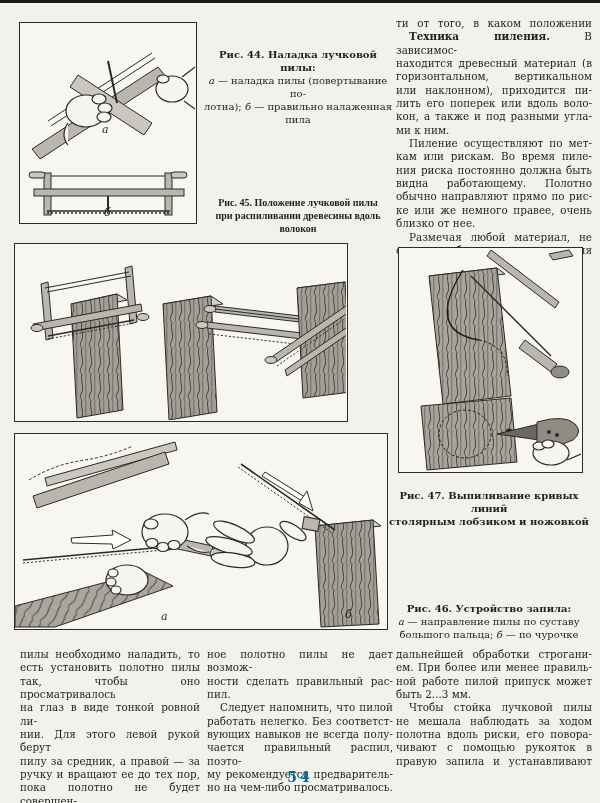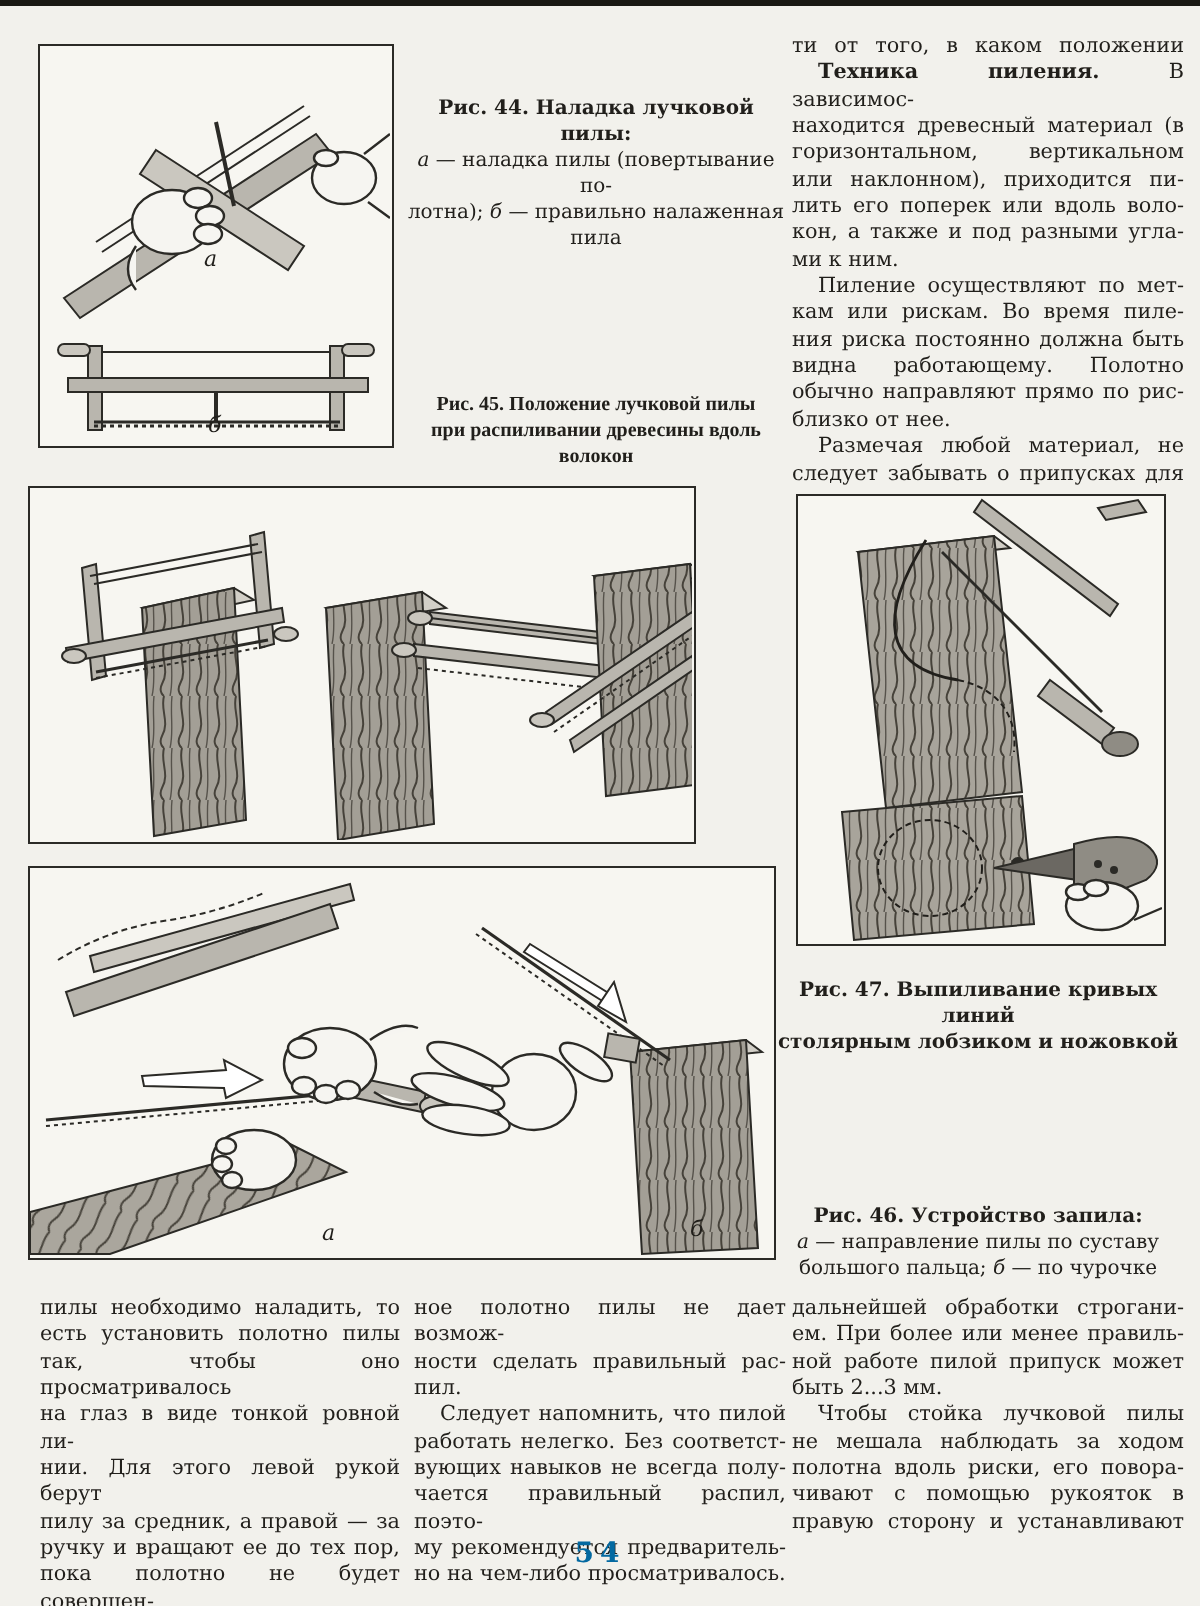--- a/index.html
+++ b/index.html
@@ -85,20 +85,21 @@
       <div class="tl">горизонтальном, вертикальном</div>
       <div class="tl">или наклонном), приходится пи-</div>
       <div class="tl">лить его поперек или вдоль воло-</div>
       <div class="tl">кон, а также и под разными угла-</div>
       <div class="tl end">ми к ним.</div>
       <div class="tl ind">Пиление осуществляют по мет-</div>
       <div class="tl">кам или рискам. Во время пиле-</div>
       <div class="tl">ния риска постоянно должна быть</div>
       <div class="tl">видна работающему. Полотно</div>
       <div class="tl">обычно направляют прямо по рис-</div>
+      <div class="tl">ке или же немного правее, очень</div>
       <div class="tl end">близко от нее.</div>
       <div class="tl ind">Размечая любой материал, не</div>
       <div class="tl">следует забывать о припусках для</div>
     </div>
 
   <div class="figbox" style="left:14px;top:243px;width:334px;height:179px;">
     <svg width="331" height="176" viewBox="0 0 331 176">
       <defs>
         <pattern id="gr45" width="9" height="26" patternUnits="userSpaceOnUse">
           <rect width="9" height="26" fill="#a39f96"></rect>
@@ -264,18 +265,18 @@
     </div>
   <div class="bodycol" style="left:396px;top:648px;width:196px;">
       <div class="tl">дальнейшей обработки строгани-</div>
       <div class="tl">ем. При более или менее правиль-</div>
       <div class="tl">ной работе пилой припуск может</div>
       <div class="tl end">быть 2...3 мм.</div>
       <div class="tl ind">Чтобы стойка лучковой пилы</div>
       <div class="tl">не мешала наблюдать за ходом</div>
       <div class="tl">полотна вдоль риски, его повора-</div>
       <div class="tl">чивают с помощью рукояток в</div>
-      <div class="tl">правую сторону и устанавливают</div>
+      <div class="tl">правую запила и устанавливают</div>
     </div>
 
   <div class="pagenum">54</div>
 
 </div>
 
 </body></html>

